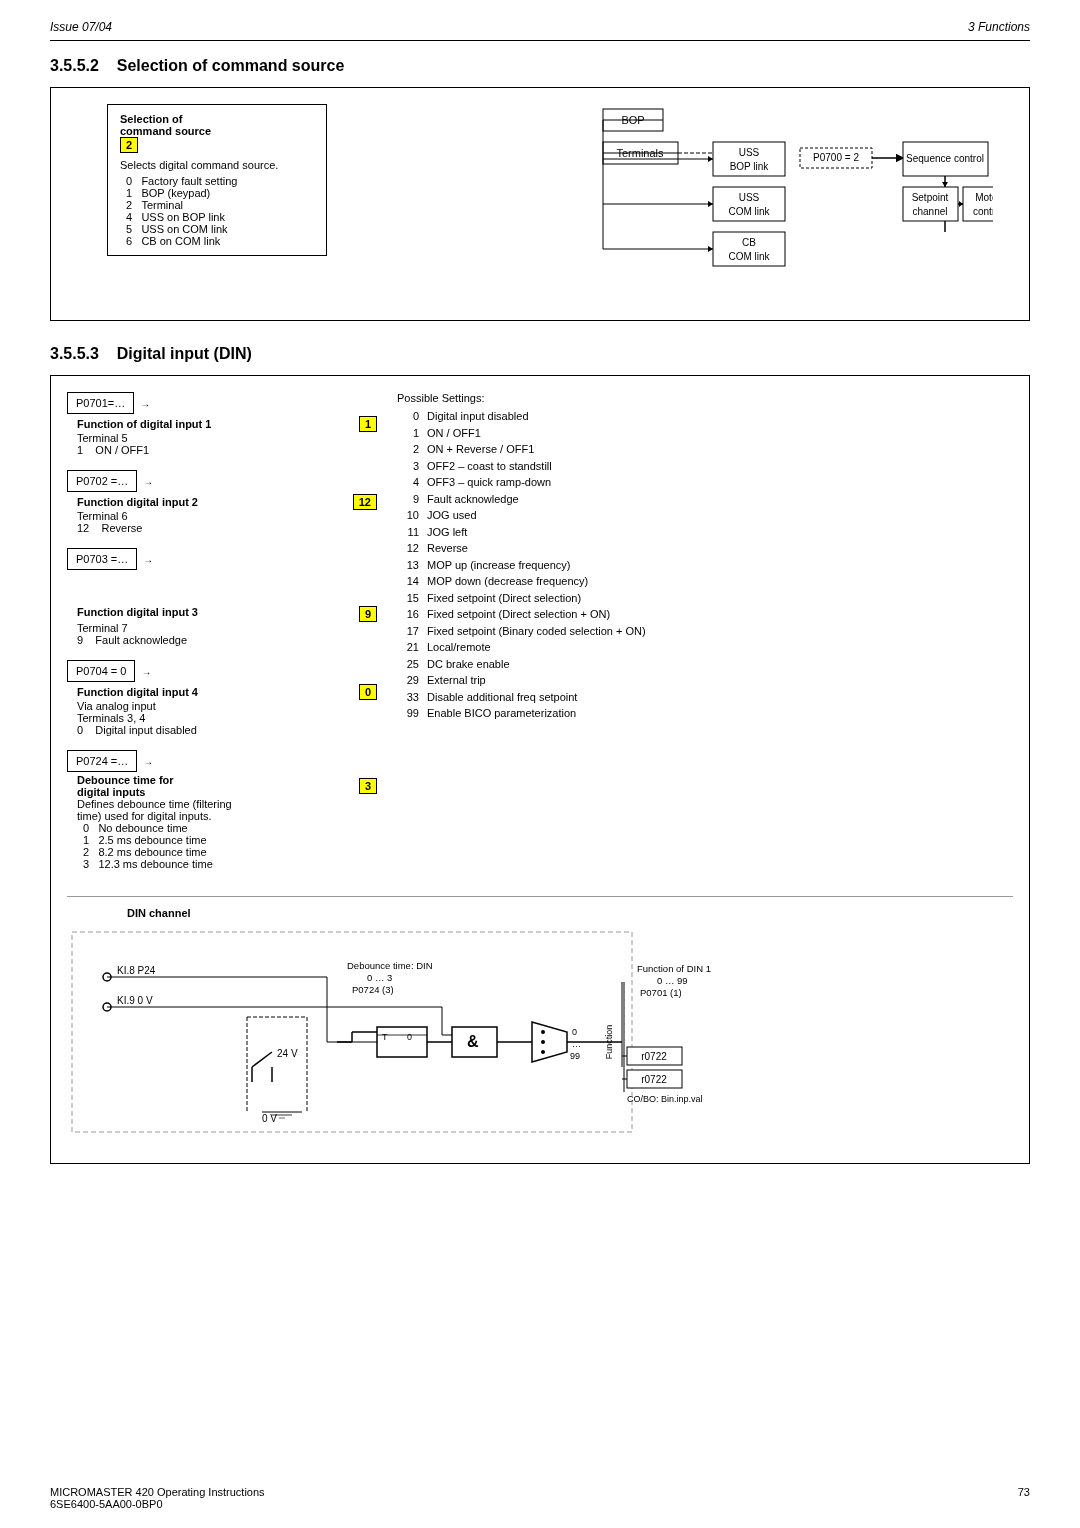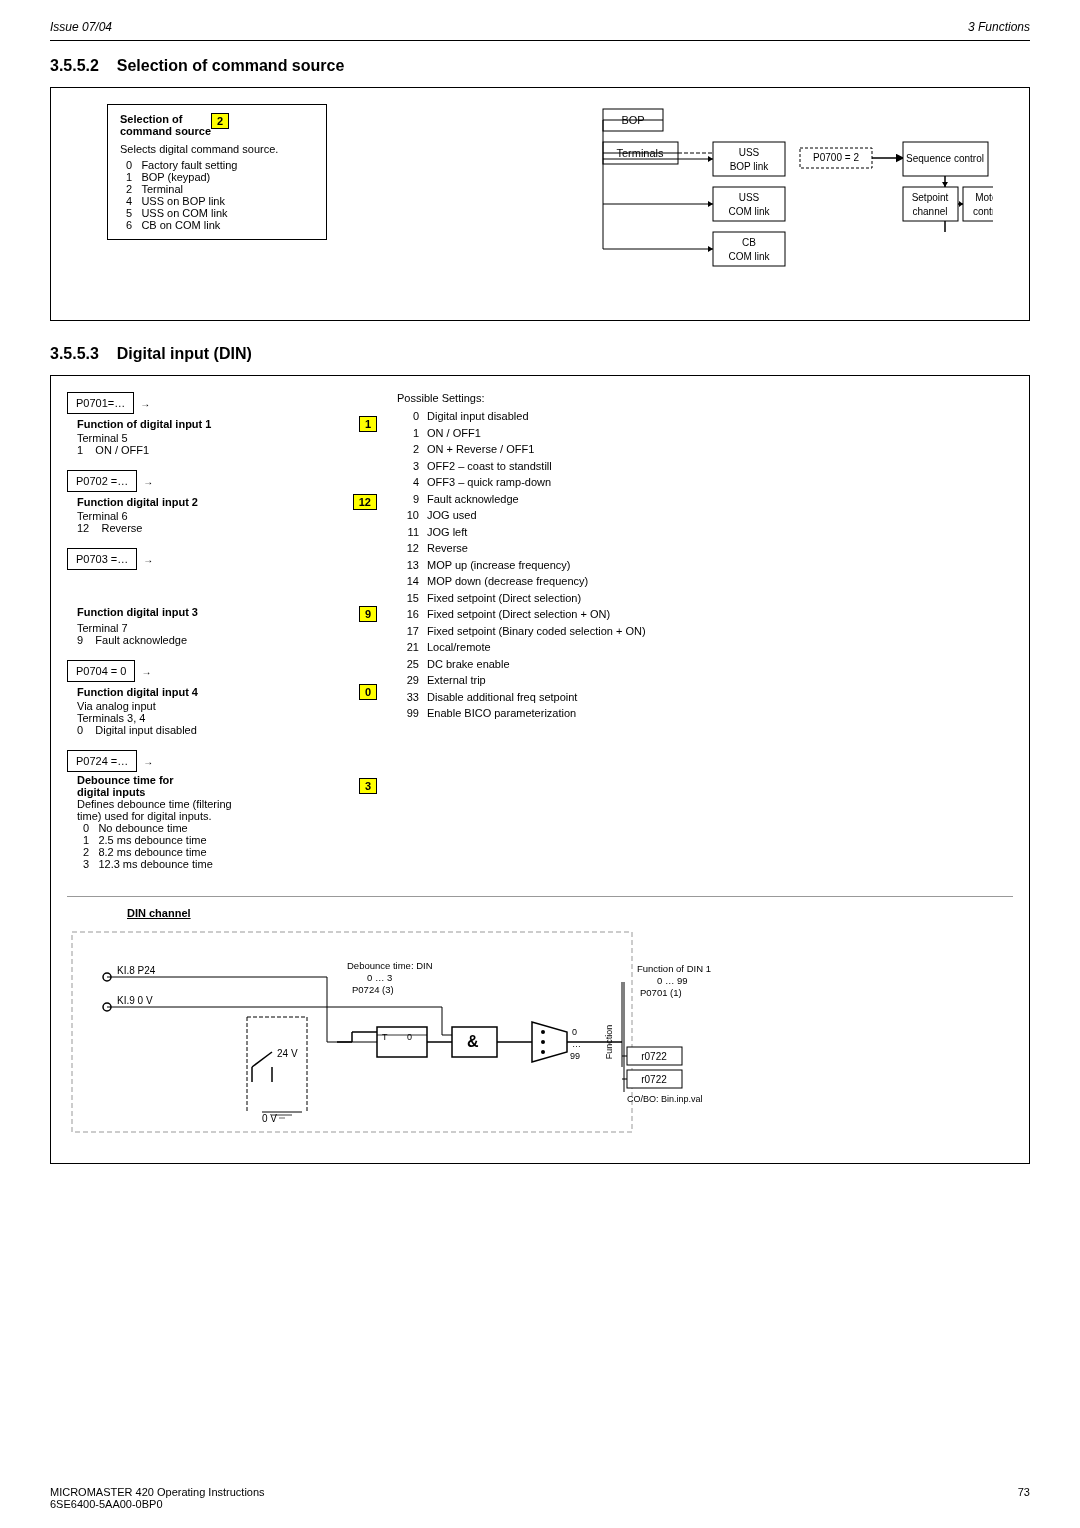--- a/index.html
+++ b/index.html
@@ -116,21 +116,21 @@
   <div class="section-3552">
     <div class="section-title">
       <span>3.5.5.2</span>&nbsp;&nbsp;&nbsp;
       <span>Selection of command source</span>
     </div>
 
     <div class="cmd-source-box clearfix">
 
       <div class="left-panel">
         <div style="margin-left: 40px; border: 1px solid #000; padding: 8px 12px; display: inline-block; min-width: 220px;">
-          <div style="display:flex; align-items:flex-start;">
+          <div style="display:flex; align-items:flex-start;flex-direction:column;">
             <div>
               <span class="bold">Selection of</span><br>
               <span class="bold">command source</span>
             </div>
             <span class="badge">2</span>
           </div>
           <div style="margin-top:6px;">Selects digital command source.</div>
           <div style="margin-top:4px;">
             <div>&nbsp;&nbsp;0&nbsp;&nbsp;&nbsp;Factory fault setting</div>
             <div>&nbsp;&nbsp;1&nbsp;&nbsp;&nbsp;BOP (keypad)</div>
@@ -380,21 +380,21 @@
             </li>
           <li>
               <span class="num">99</span>
               <span>Enable BICO parameterization</span>
             </li>
         </ul>
       </div>
       <div class="clearfix"></div>
 
       <div style="margin-top: 12px; border-top: 1px solid #999; padding-top: 10px; position: relative;">
-        <div style="font-weight:bold; margin-bottom:8px; margin-left:60px;text-decoration:underline;">DIN channel</div>
+        <div style="font-weight:bold; margin-bottom:8px; margin-left:60px;">DIN channel</div>
         <svg width="900" height="220" style="display:block;">
 
           <rect x="5" y="5" width="560" height="200" fill="none" stroke="#999" stroke-width="1" stroke-dasharray="5,3"></rect>
 
           <line x1="40" y1="50" x2="260" y2="50" stroke="black" stroke-width="1" stroke-dasharray="0"></line>
 
           <circle cx="40" cy="50" r="4" fill="none" stroke="black" stroke-width="1.5"></circle>
           <text x="50" y="47" font-size="10" font-family="Arial">KI.8  P24</text>
 
           <line x1="40" y1="80" x2="260" y2="80" stroke="black" stroke-width="1"></line>

